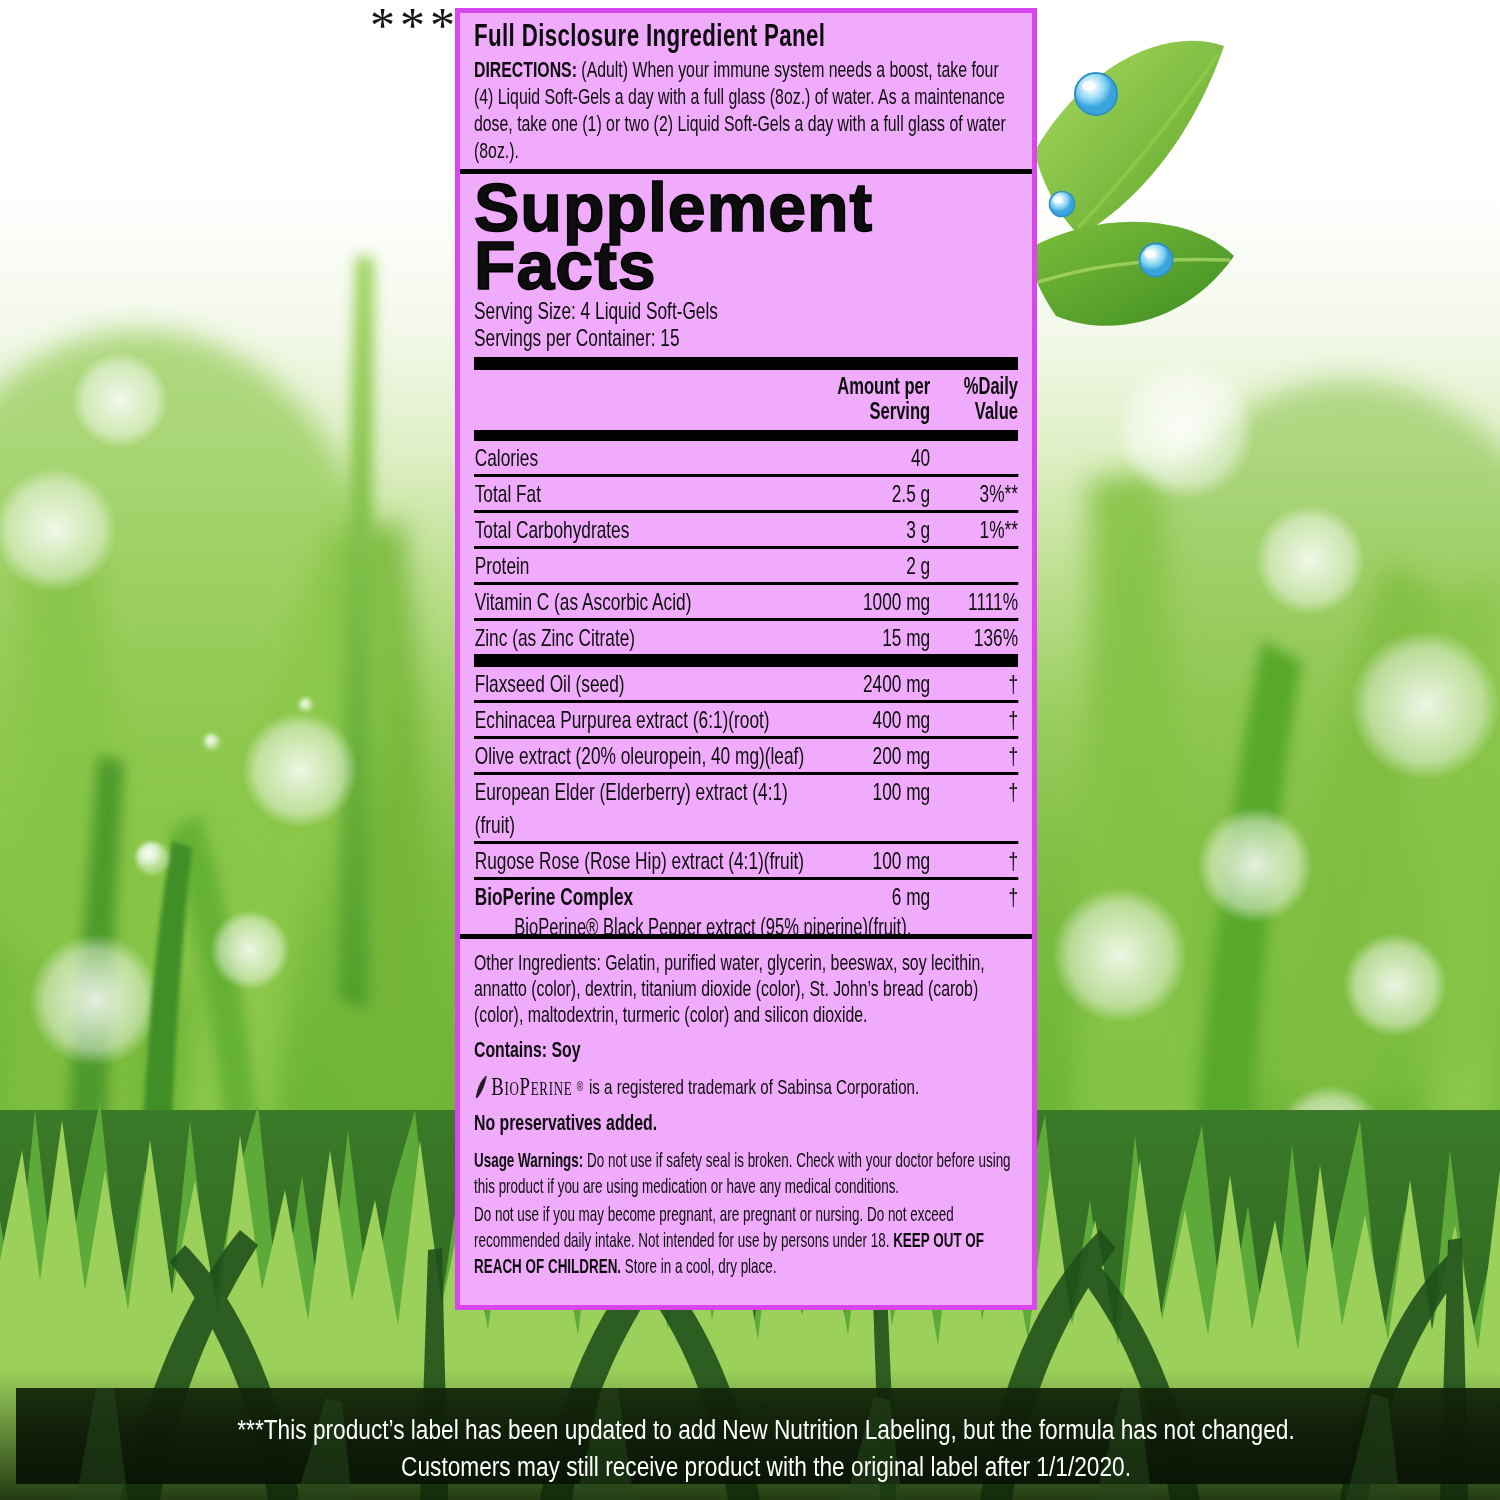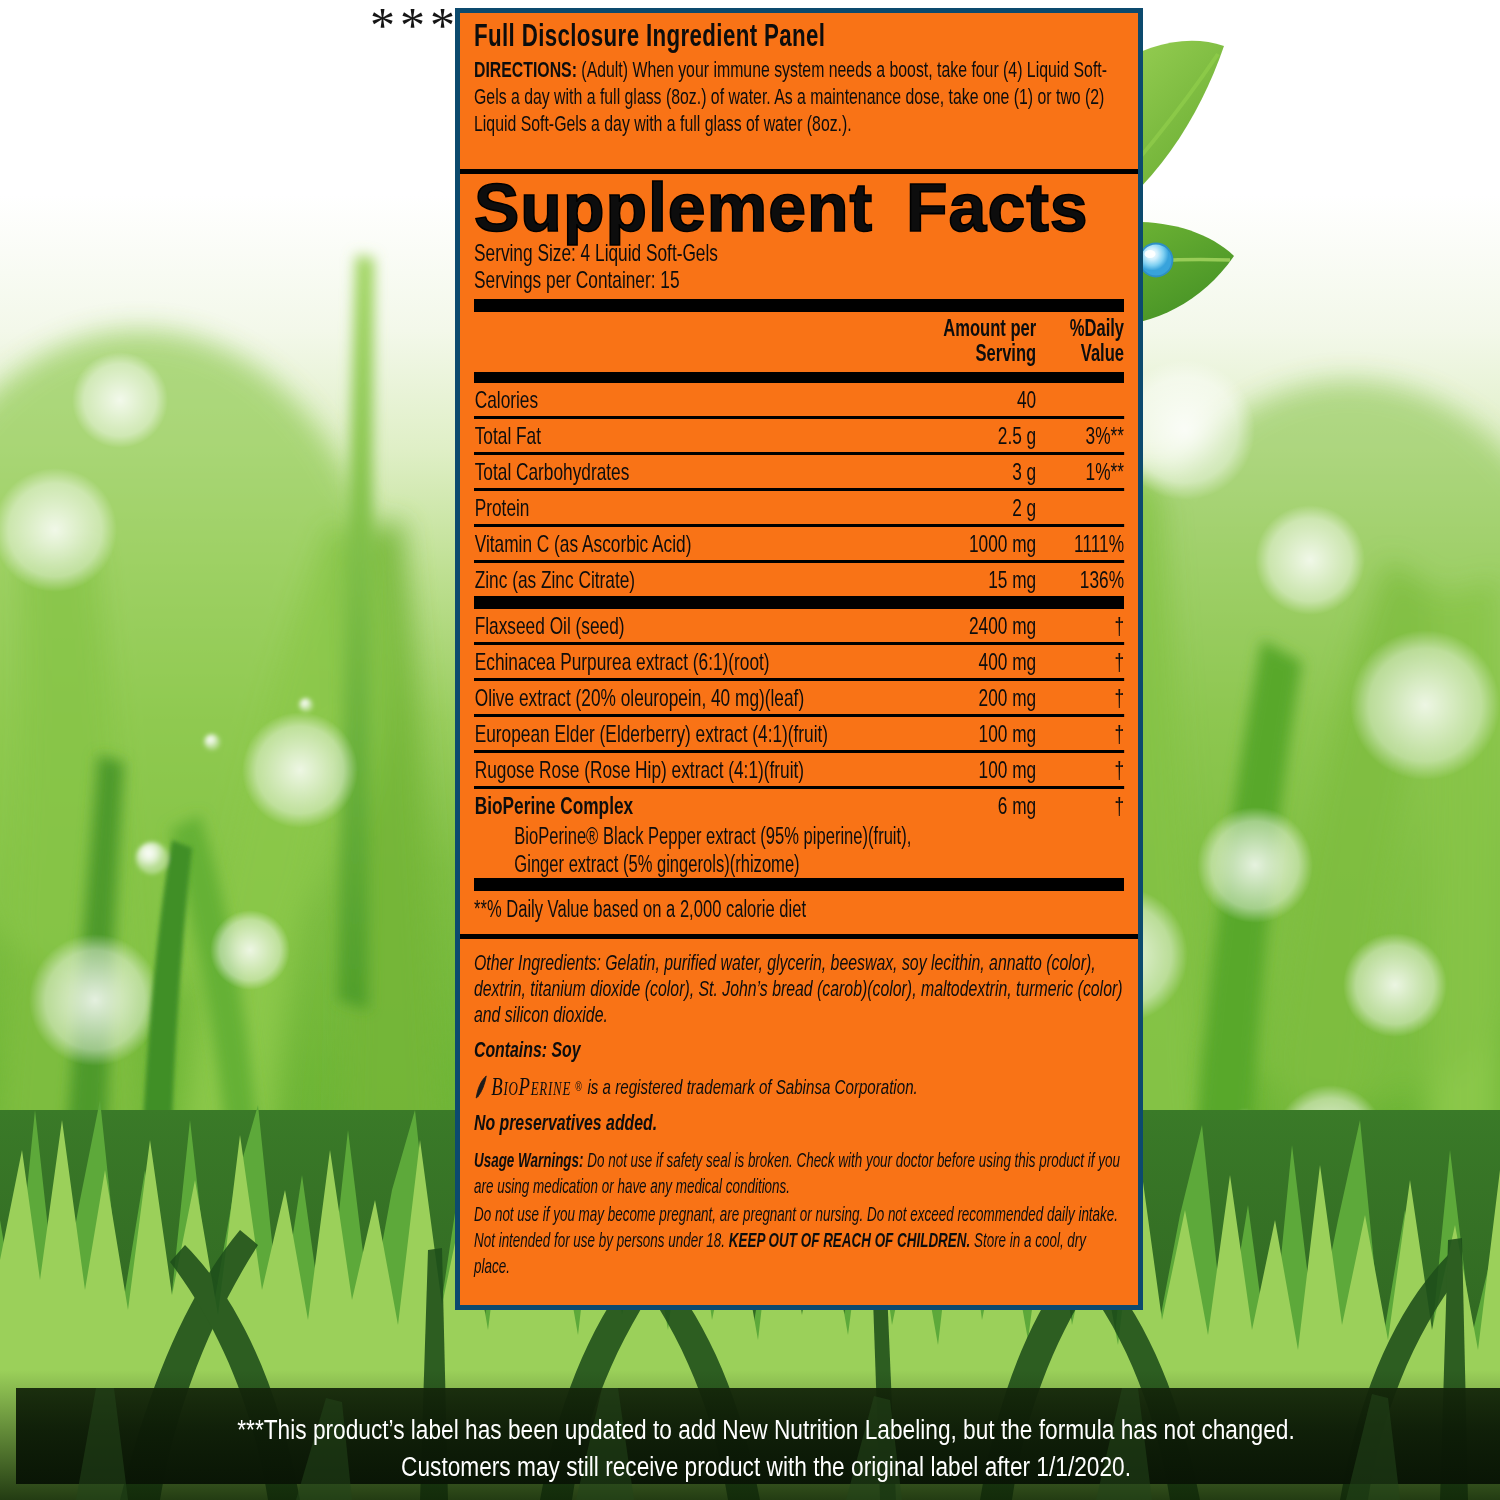--- a/index.html
+++ b/index.html
@@ -18,26 +18,26 @@
   .band-text .l1{margin-top:24px;}
 
   
   #leaf-graphic{position:absolute;left:1018px;top:20px;z-index:2;}
 
   
   #top-asterisks{position:absolute;left:370px;top:-4px;z-index:4;
     font-family:"Liberation Serif",serif;font-size:50px;letter-spacing:5px;color:#151515;}
 
   
-  #panel{position:absolute;left:455px;top:8px;width:688px;height:1302px;z-index:3;
-    background:#f97316;border:5px solid #0c4a6e;box-sizing:border-box;}
+  #panel{position:absolute;left:455px;top:8px;width:582px;height:1302px;z-index:3;
+    background:#f0abfc;border:5px solid #d946ef;box-sizing:border-box;}
   .sec{box-sizing:border-box;overflow:hidden;padding:0 14px;}
   #sec-header{height:161px;border-bottom:5px solid #000;padding-top:5px;}
   #sec-facts{height:765px;border-bottom:5px solid #000;padding-top:2px;}
-  #sec-other{height:356px;padding-top:11px;font-style:italic;}
+  #sec-other{height:356px;padding-top:11px;}
 
   
   .cz72{transform:scaleX(.72);transform-origin:0 0;width:138.9%;}
   .czr{transform:scaleX(.72);transform-origin:0 50%;width:138.9%;}
   .cz64{transform:scaleX(.64);transform-origin:0 0;width:156.2%;}
   .bld{font-weight:bold;}
 
   #fd-title{font-size:31px;line-height:35px;font-weight:bold;letter-spacing:.5px;}
   #directions{font-size:22px;line-height:27px;margin-top:3px;}
 

